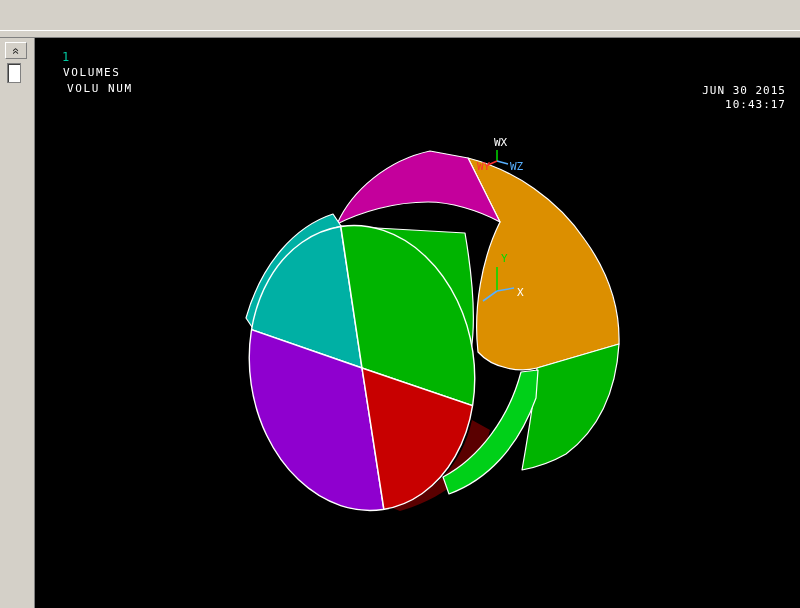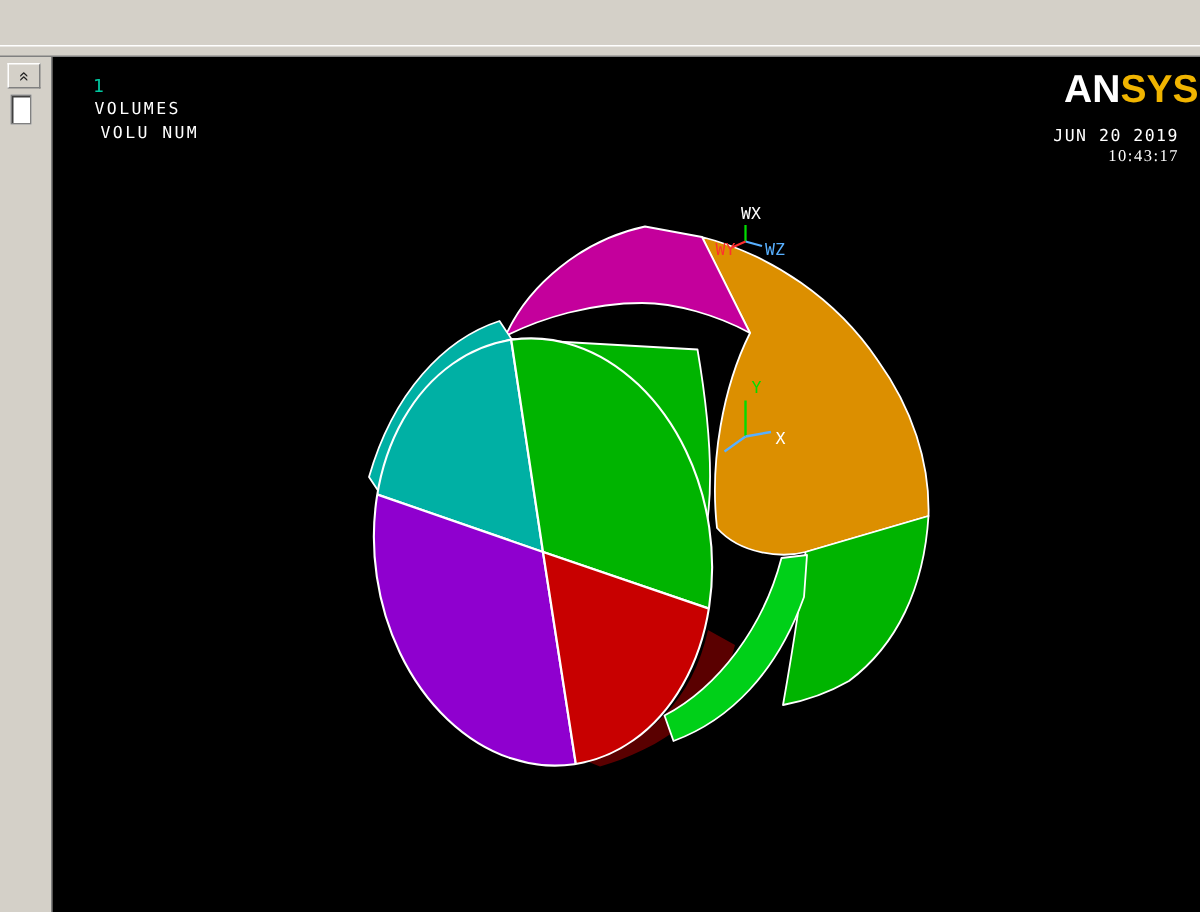--- a/index.html
+++ b/index.html
@@ -30,21 +30,21 @@
   .anno{position:absolute;color:var(--c-text-white);font-size:11px;letter-spacing:1.6px;white-space:pre;}
   .plot-num{position:absolute;left:27px;top:12px;color:var(--c-label-teal);font-size:12px;}
   .anno-volumes{left:28px;top:28px;}
   .anno-volunum{left:32px;top:44px;}
   .logo{position:absolute;right:1px;top:6px;font-family:"Liberation Sans",sans-serif;
     font-weight:bold;font-size:26px;letter-spacing:0px;white-space:nowrap;}
   .logo .an{color:#ffffff;}
   .logo .sys{color:var(--c-logo-gold);}
   .datetime{position:absolute;right:14px;color:var(--c-text-white);font-size:11px;letter-spacing:1px;text-align:right;}
   .dt-date{top:46px;}
-  .dt-time{top:60px;font-family:Liberation Serif, serif;}
+  .dt-time{top:60px;}
 </style>
 </head>
 <body>
 
 <div class="app">
 
   <div class="top-strip">
     <div class="top-strip-inner-line"></div>
   </div>
 
@@ -54,24 +54,21 @@
     </div>
     <div class="side-scroll"></div>
   </div>
 
   <div class="gfx">
 
     <div class="plot-num">1</div>
     <div class="anno anno-volumes">VOLUMES</div>
     <div class="anno anno-volunum">VOLU NUM</div>
 
-    <div class="logo">
-      <span class="an">AN</span><span class="sys">SYS</span>
-    </div>
-    <div class="datetime dt-date">JUN 20 2019</div>
+    <div class="datetime dt-date">JUN 30 2015</div>
     <div class="datetime dt-time">10:43:17</div>
 
     <svg width="765" height="570" viewBox="35 38 765 570">
       <defs>
         <clipPath id="faceClip">
           <ellipse cx="362" cy="368" rx="112" ry="143" transform="rotate(-8.4 362 368)"></ellipse>
         </clipPath>
       </defs>
 
       <path d="M 468,158 C 515,170 558,200 585,240 C 608,272 620,308 619,344 L 537,368

